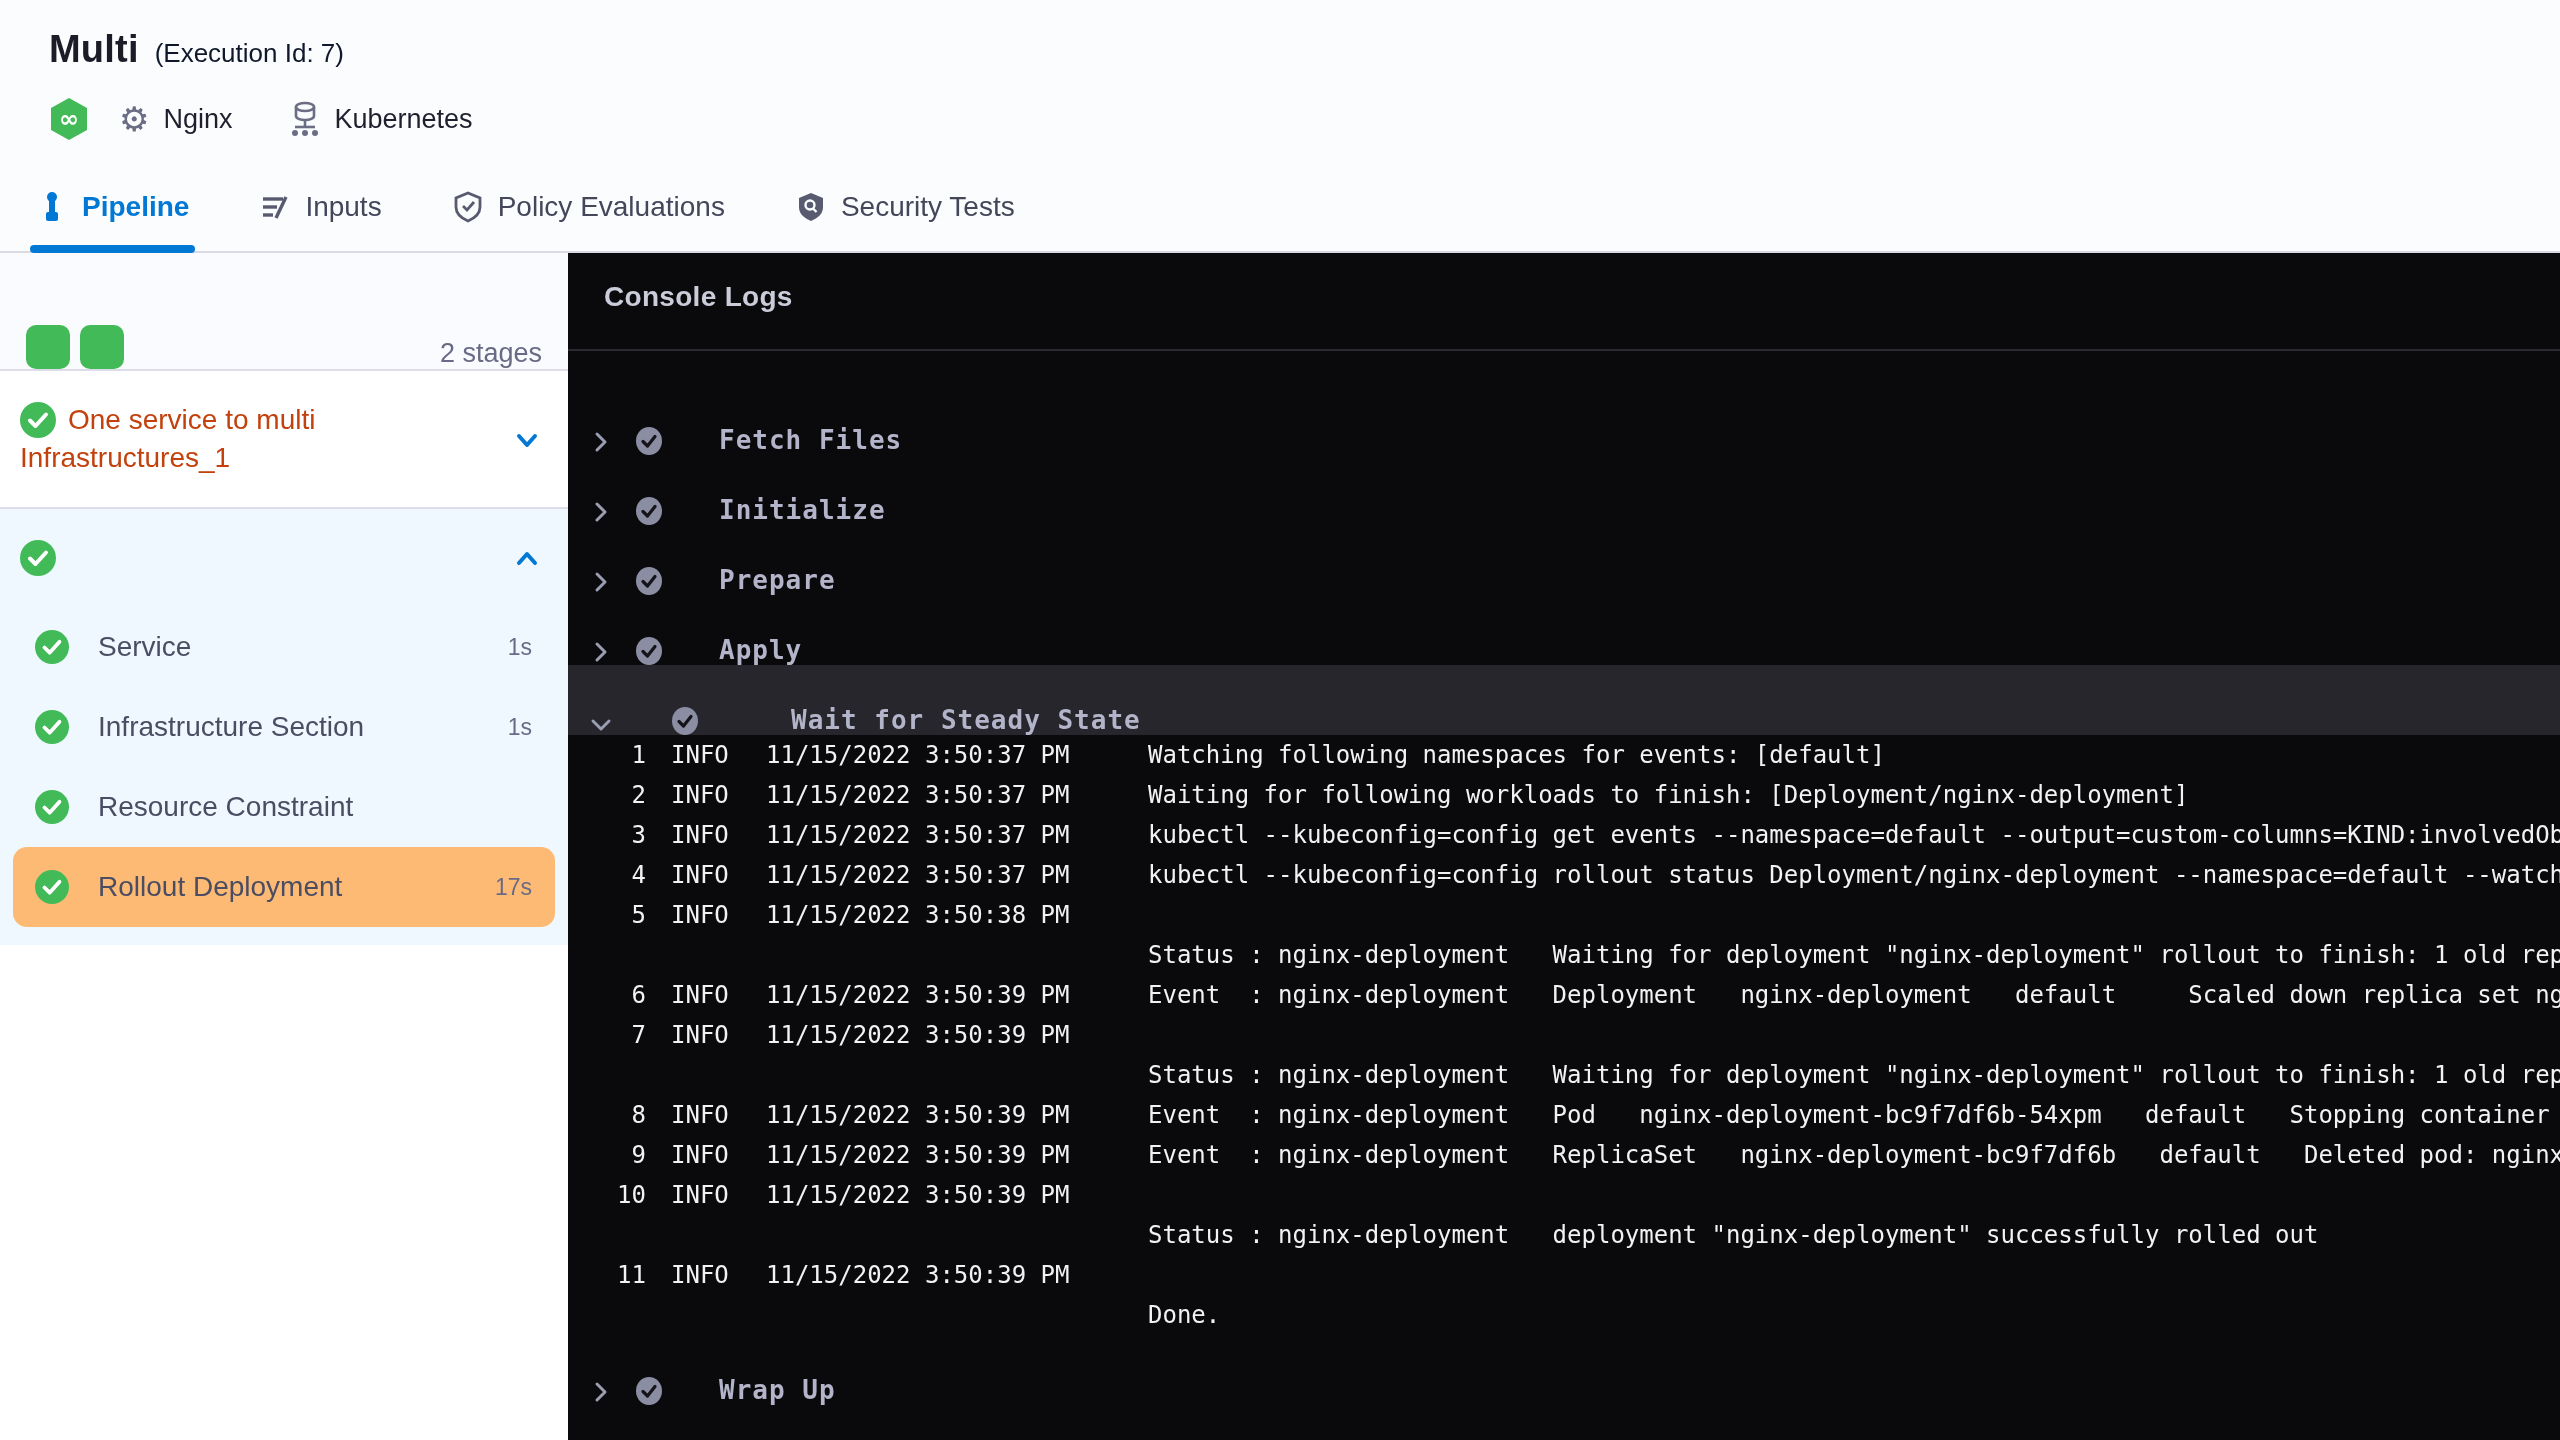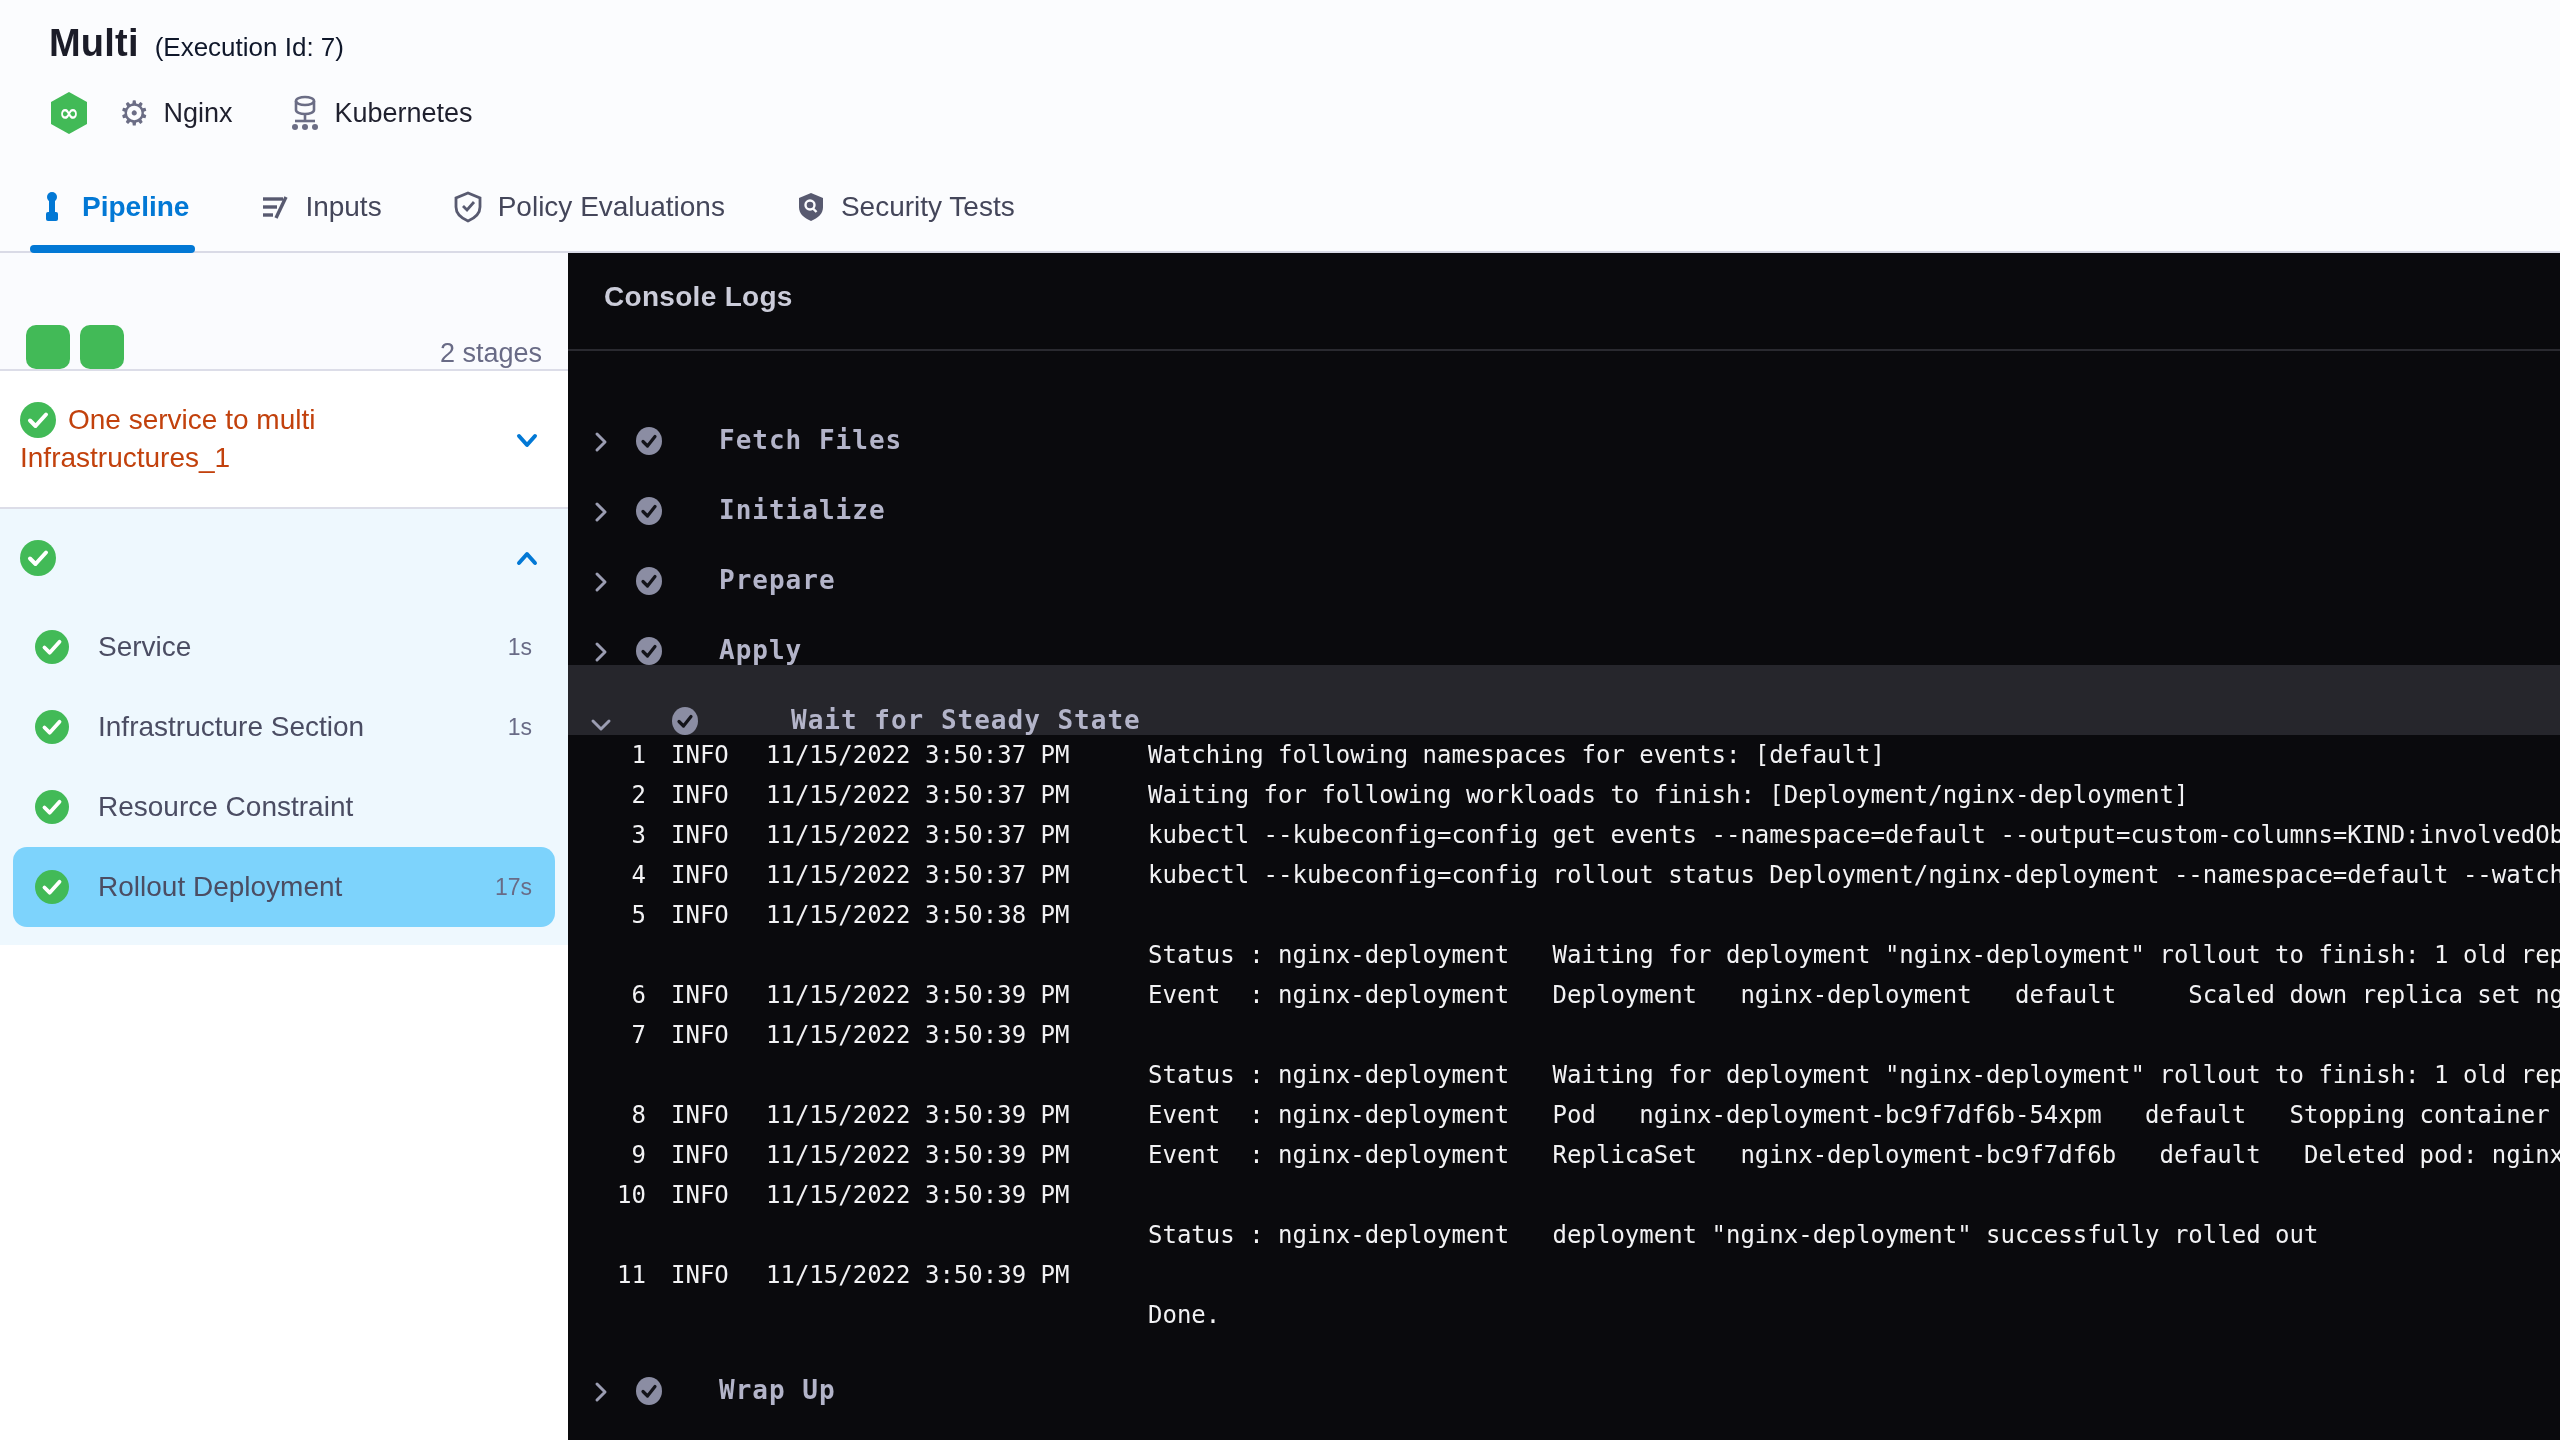--- a/index.html
+++ b/index.html
@@ -1,20 +1,20 @@
 <!DOCTYPE html>
 <html><head>
 <meta charset="utf-8">
 <style>
   * { margin:0; padding:0; box-sizing:border-box; }
   html,body { width:2560px; height:1440px; overflow:hidden; background:#ffffff;
     font-family:"Liberation Sans", sans-serif; }
 
   
-  .page-header { background:#fbfcfe; height:163px; padding:22px 0 0 49px; }
+  .page-header { background:#fbfcfe; height:163px; padding:28px 0 0 49px; }
   .title-row { display:flex; align-items:baseline; }
   .exec-title { font-size:38px; font-weight:800; color:#1b1c28; letter-spacing:.2px; }
   .exec-id { font-size:26px; color:#0f172a; margin-left:16px; }
   .meta-row { display:flex; align-items:center; margin-top:26px; }
   .meta-group { display:flex; align-items:center; margin-right:56px; }
   .meta-label { font-size:27px; color:#1f202e; margin-left:14px; font-weight:500; }
   .hex-badge { width:40px; height:44px; }
   .gear { font-size:34px; color:#6b6d85; line-height:1; }
 
   
@@ -43,21 +43,21 @@
   .check-circle { display:inline-block; vertical-align:-9px; margin-right:12px; }
   .stage-chevron { position:absolute; right:26px; top:50%; margin-top:-14px; }
 
   .stage-group { background:#eef8fe; padding-bottom:18px; }
   .stage-group .stage-item { border-bottom:none; }
   .substep { display:flex; align-items:center; height:80px; padding:0 36px 0 35px;
     cursor:pointer; }
   .substep .check-circle { vertical-align:middle; margin-right:0; }
   .substep-label { font-size:28px; color:#4b4d63; margin-left:29px; }
   .substep-duration { margin-left:auto; font-size:23px; color:#696b86; }
-  .substep.selected { background:#7dd3fc; border-radius:14px; margin:0 13px;
+  .substep.selected { background:#fdba74; border-radius:14px; margin:0 13px;
     padding:0 23px 0 22px; }
 
   
   .console { flex:1; background:#0a0a0d; color:#f2f2f4; overflow:hidden; }
   .console-titlebar { padding:28px 0 0 36px; height:98px; border-bottom:2px solid #2a2a30; }
   .console-title { font-size:28px; font-weight:700; color:#cbccd9; letter-spacing:.3px; }
   .console-body { padding-top:34px; font-family:"DejaVu Sans Mono", monospace; }
 
   .step-row { height:70px; display:flex; align-items:flex-end; padding-left:20px; cursor:pointer; }
   .step-row.expanded { background:#26262c;gap:36px; }

